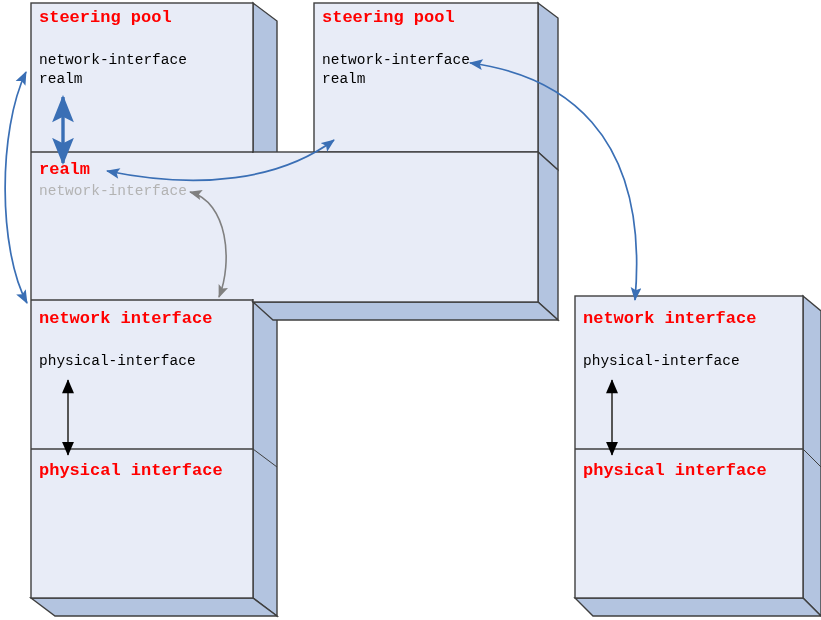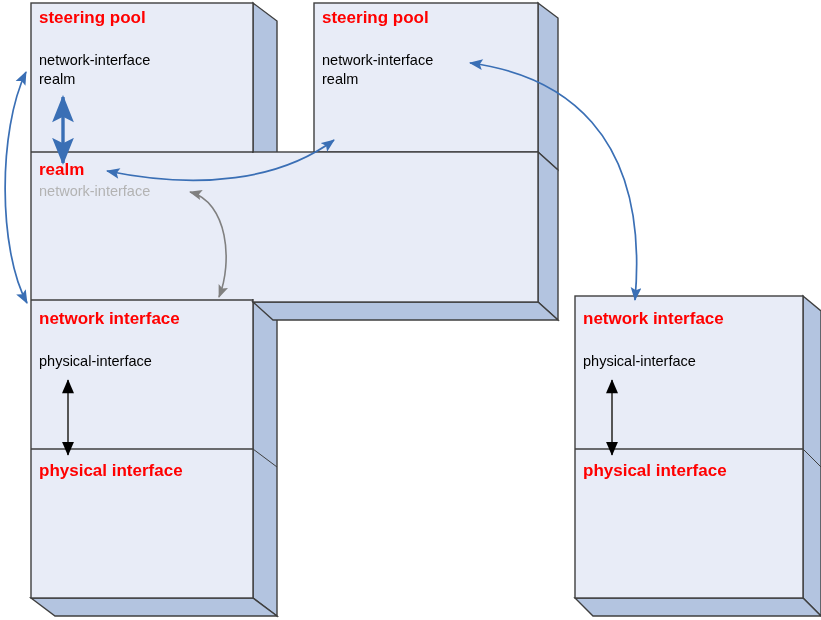--- a/index.html
+++ b/index.html
@@ -9,20 +9,21 @@
   }
   body {
     font-family: "Liberation Sans", sans-serif;
   }
   #canvas {
     position: relative;
     width: 821px;
     height: 620px;
     background: #ffffff;
     overflow: hidden;
+    font-family: Liberation Mono, monospace;
   }
   #svg-layer {
     position: absolute;
     left: 0;
     top: 0;
     width: 821px;
     height: 620px;
   }
   .lbl {
     position: absolute;

